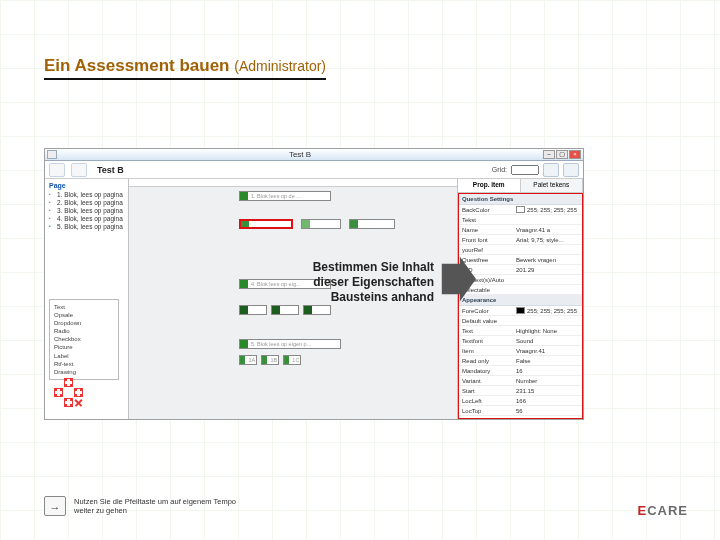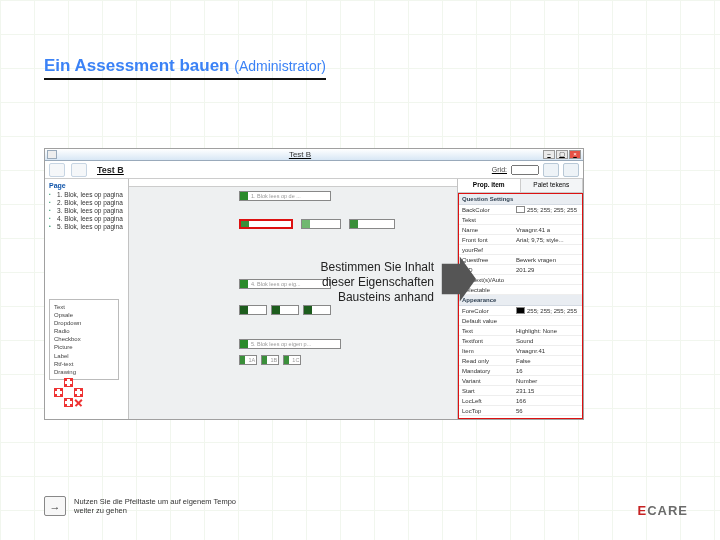--- a/index.html
+++ b/index.html
@@ -14,31 +14,30 @@
     background-size: 34px 34px;
     opacity: .55;
   }
 
   .slide {
     position: absolute; inset: 0;
   }
 
   .title {
     position: absolute; left: 44px; top: 56px;
-    font-size: 17px; font-weight: bold; color: #3b82f6;
+    font-size: 17px; font-weight: bold; color: #a16207;
     border-bottom: 2px solid #111; padding-bottom: 2px;
   }
   .title .sub { font-weight: normal; font-size: 14px; }
 
   
   .app {
     position: absolute; left: 44px; top: 148px; width: 540px; height: 272px;
     background: #f3f3f3; border: 1px solid #a0a0a0;
     font-size: 7px;
-    text-decoration: underline;
   }
   .app-titlebar {
     height: 12px; background: linear-gradient(#fff,#d8e7f5);
     border-bottom: 1px solid #9ab; display:flex; align-items:center;
   }
   .app-ttl { flex:1; text-align:center; font-size:8px; color:#333;}
   .winbtns { display:flex; gap:1px; margin-right:2px;}
   .winbtn { width:12px; height:9px; background:#eaeaea; border:1px solid #999; font-size:6px; line-height:7px; text-align:center;}
   .winbtn.close{ background:#e55145; color:#fff;}
   .ribbon {
@@ -101,21 +100,21 @@
   .prow .k{ width:54px; padding:1px 3px; color:#333;}
   .prow .v{ flex:1; padding:1px 3px; color:#333; display:flex; align-items:center; gap:2px;}
   .phdr{ background:#e9edf2; font-weight:bold; font-size:6px; padding:2px 3px; color:#345; border-bottom:1px solid #d5dbe3;}
   .swatch{ width:9px; height:7px; border:1px solid #888; display:inline-block;}
   .sw-white{ background:#fff;}
   .sw-black{ background:#000;}
 
   
   .callout{
     position:absolute; left:274px; top:260px; width:160px;
-    text-align:right; font-size:12px; font-weight:normal; color:#222; line-height:1.25;
+    text-align:right; font-size:12px; font-weight:bold; color:#222; line-height:1.25;
   }
   .bigarrow{
     position:absolute; left:440px; top:256px; width:36px; height:46px;
   }
   .bigarrow svg{ width:100%; height:100%;}
 
   
   .navhint{
     position:absolute; left:44px; bottom:24px; display:flex; align-items:center; gap:8px;
   }

